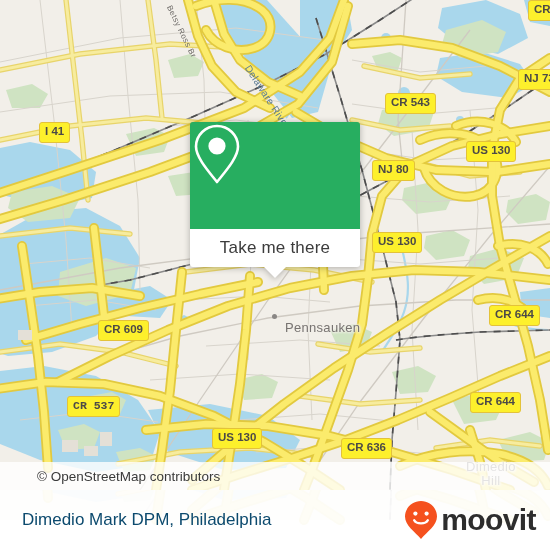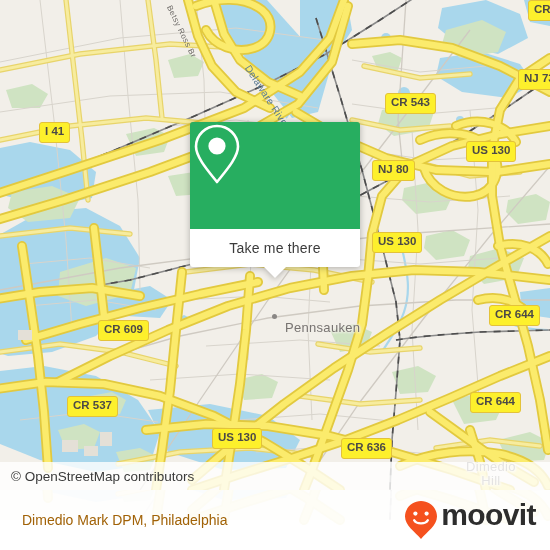--- a/index.html
+++ b/index.html
@@ -79,40 +79,40 @@
   }
   .popup-bottom {
     height: 38px;
     background: #ffffff;
     border-radius: 0 0 3px 3px;
     display: flex; align-items: center; justify-content: center;
     position: relative;
   }
   .popup-bottom span {
     color: #3c3c3c;
-    font-size: 14px;
+    font-size: 17px;
     letter-spacing: .2px;
   }
   .popup-tail {
     position: absolute;
     left: 50%; top: 100%;
     transform: translateX(-50%);
     width: 0; height: 0;
     border-left: 11px solid transparent;
     border-right: 11px solid transparent;
     border-top: 11px solid #ffffff;
   }
 
   
   .attribution {
     position: absolute;
     left: 0; top: 462px;
     width: 550px; height: 28px;
     background: rgba(255,255,255,.80);
-    display: flex; align-items: center;
+    display: flex; align-items: center; padding-left: 26px;
   }
   .attribution span {
     padding-left: 11px;
     color: #3a3a3a;
     font-size: 13.5px;
   }
 
   
   .footer {
     position: absolute;
@@ -123,29 +123,29 @@
   }
   .footer-watermark {
     position: absolute; left: 0; top: -490px;
     opacity: .05;
     pointer-events: none;
   }
   .footer-title {
     position: absolute;
     left: 22px; top: 50%;
     transform: translateY(-50%);
-    color: #a16207;
-    font-size: 14px;
+    color: #0c4a6e;
+    font-size: 17px;
     white-space: nowrap;
   }
   .brand {
     position: absolute;
     right: 14px; top: 50%;
     transform: translateY(-50%);
-    display: flex; gap: 3px;
+    display: flex; align-items: center; gap: 3px;
   }
   .brand-word {
     color: #2d2d2d;
     font-size: 30px;
     font-weight: bold;
     letter-spacing: -.6px;
     line-height: 1;
   }
 </style>
 </head>
@@ -394,21 +394,21 @@
     </div>
 
     <div class="shield" style="left:39px;  top:122px;">I 41</div>
     <div class="shield" style="left:385px; top:62px;margin-top:31px;">CR 543</div>
     <div class="shield" style="left:518px; top:69px;">NJ 73</div>
     <div class="shield" style="left:466px; top:141px;">US 130</div>
     <div class="shield" style="left:372px; top:160px;">NJ 80</div>
     <div class="shield" style="left:372px; top:232px;">US 130</div>
     <div class="shield" style="left:489px; top:305px;">CR 644</div>
     <div class="shield" style="left:98px;  top:320px;">CR 609</div>
-    <div class="shield" style="left:67px;  top:396px;">CR 537</div>
+    <div class="shield" style="left:67px;  top:396px;font-family:Liberation Mono, monospace;">CR 537</div>
     <div class="shield" style="left:212px; top:428px;">US 130</div>
     <div class="shield" style="left:341px; top:438px;">CR 636</div>
     <div class="shield" style="left:470px; top:392px;">CR 644</div>
     <div class="shield" style="left:528px; top:0px;">CR</div>
 
     <div class="popup">
       <div class="popup-top">
         <svg width="54" height="64" viewBox="0 0 54 64">
           <path d="M27 4 C15.5 4 6 13.2 6 24.6 C6 36 20 51 27 60 C34 51 48 36 48 24.6 C48 13.2 38.5 4 27 4 Z" fill="none" stroke="#ffffff" stroke-width="2.6" stroke-linejoin="round"></path>
           <circle cx="27" cy="24" r="8.6" fill="#ffffff"></circle>

